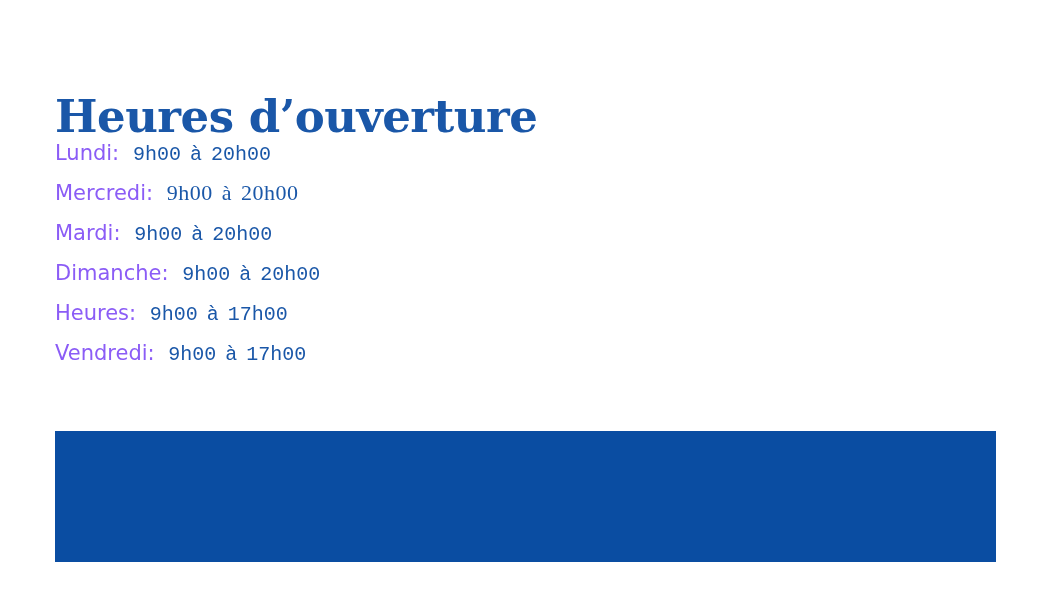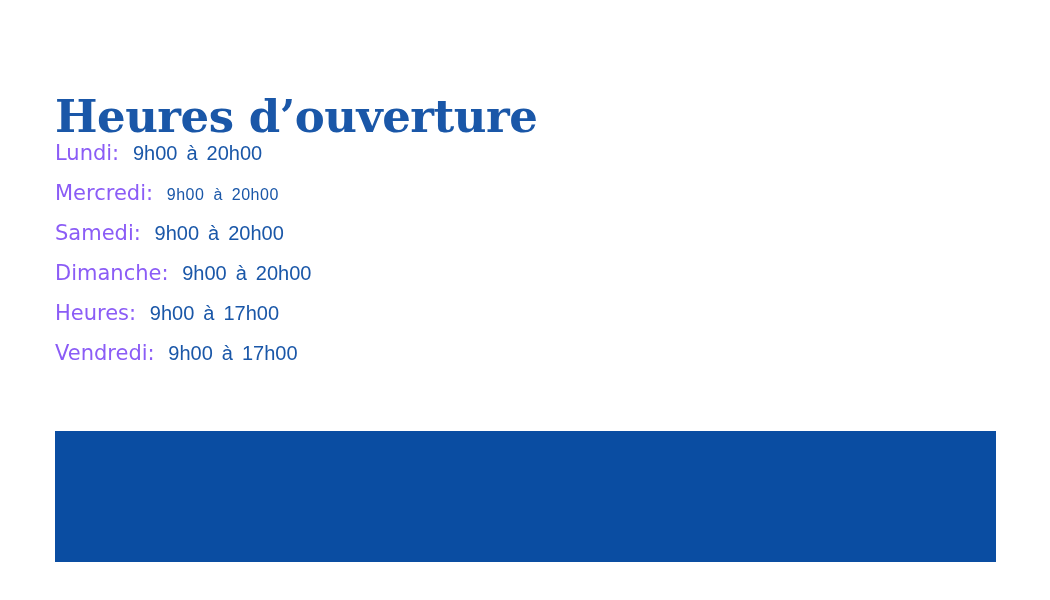--- a/index.html
+++ b/index.html
@@ -56,30 +56,30 @@
   }
 
   .day-label {
     color: #8b5cf6;
     font-family: "DejaVu Sans", "Liberation Sans", sans-serif;
     font-size: 21px;
   }
 
   .day-hours {
     color: #1a57a8;
-    font-family: Liberation Sans, sans-serif;
+    font-family: Liberation Mono, monospace;
     font-size: 20px;
     letter-spacing: 0px;
     margin-left: 7px;
   }
 
   
   .hours-row.alt-face .day-hours {
-    font-family: Liberation Sans, sans-serif;
-    font-size: 16px;
+    font-family: Liberation Serif, serif;
+    font-size: 22px;
     letter-spacing: 0.5px;
     margin-top: 24px;
   }
 
   .sep {
     display: inline-block;
     width: 9px;
   }
 
   
@@ -106,21 +106,21 @@
       <span class="day-hours"><span>9h00</span><span class="sep"></span><span>à</span><span class="sep"></span><span>20h00</span></span>
     </div>
 
 
     <div class="hours-row alt-face">
       <span class="day-label">Mercredi:</span>
       <span class="day-hours"><span>9h00</span><span class="sep"></span><span>à</span><span class="sep"></span><span>20h00</span></span>
     </div>
 
     <div class="hours-row">
-      <span class="day-label">Samedi:</span>
+      <span class="day-label">Mardi:</span>
       <span class="day-hours"><span>9h00</span><span class="sep"></span><span>à</span><span class="sep"></span><span>20h00</span></span>
     </div>
 
     <div class="hours-row">
       <span class="day-label">Dimanche:</span>
       <span class="day-hours"><span>9h00</span><span class="sep"></span><span>à</span><span class="sep"></span><span>20h00</span></span>
     </div>
 
     <div class="hours-row">
       <span class="day-label">Heures:</span>

